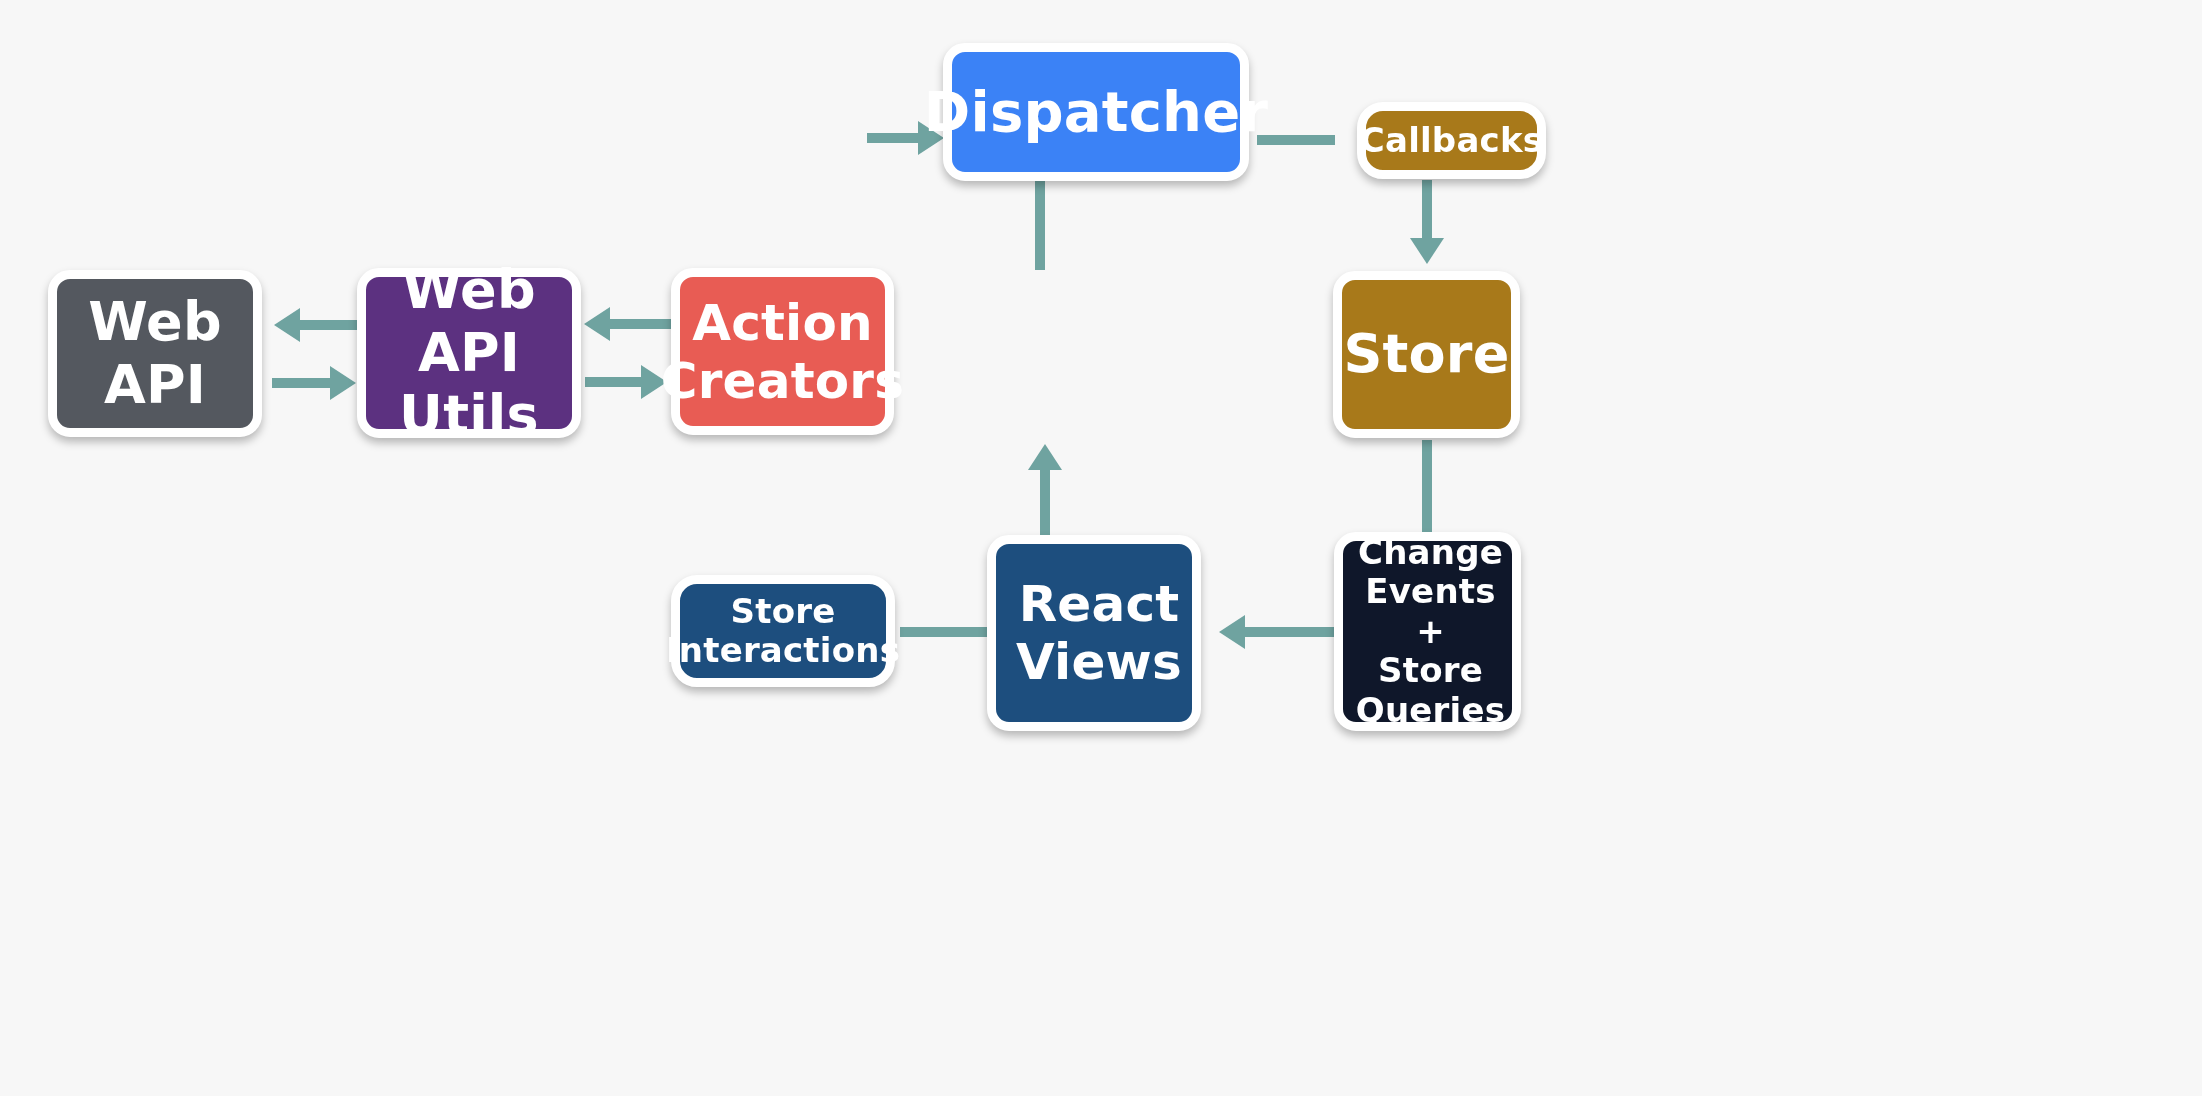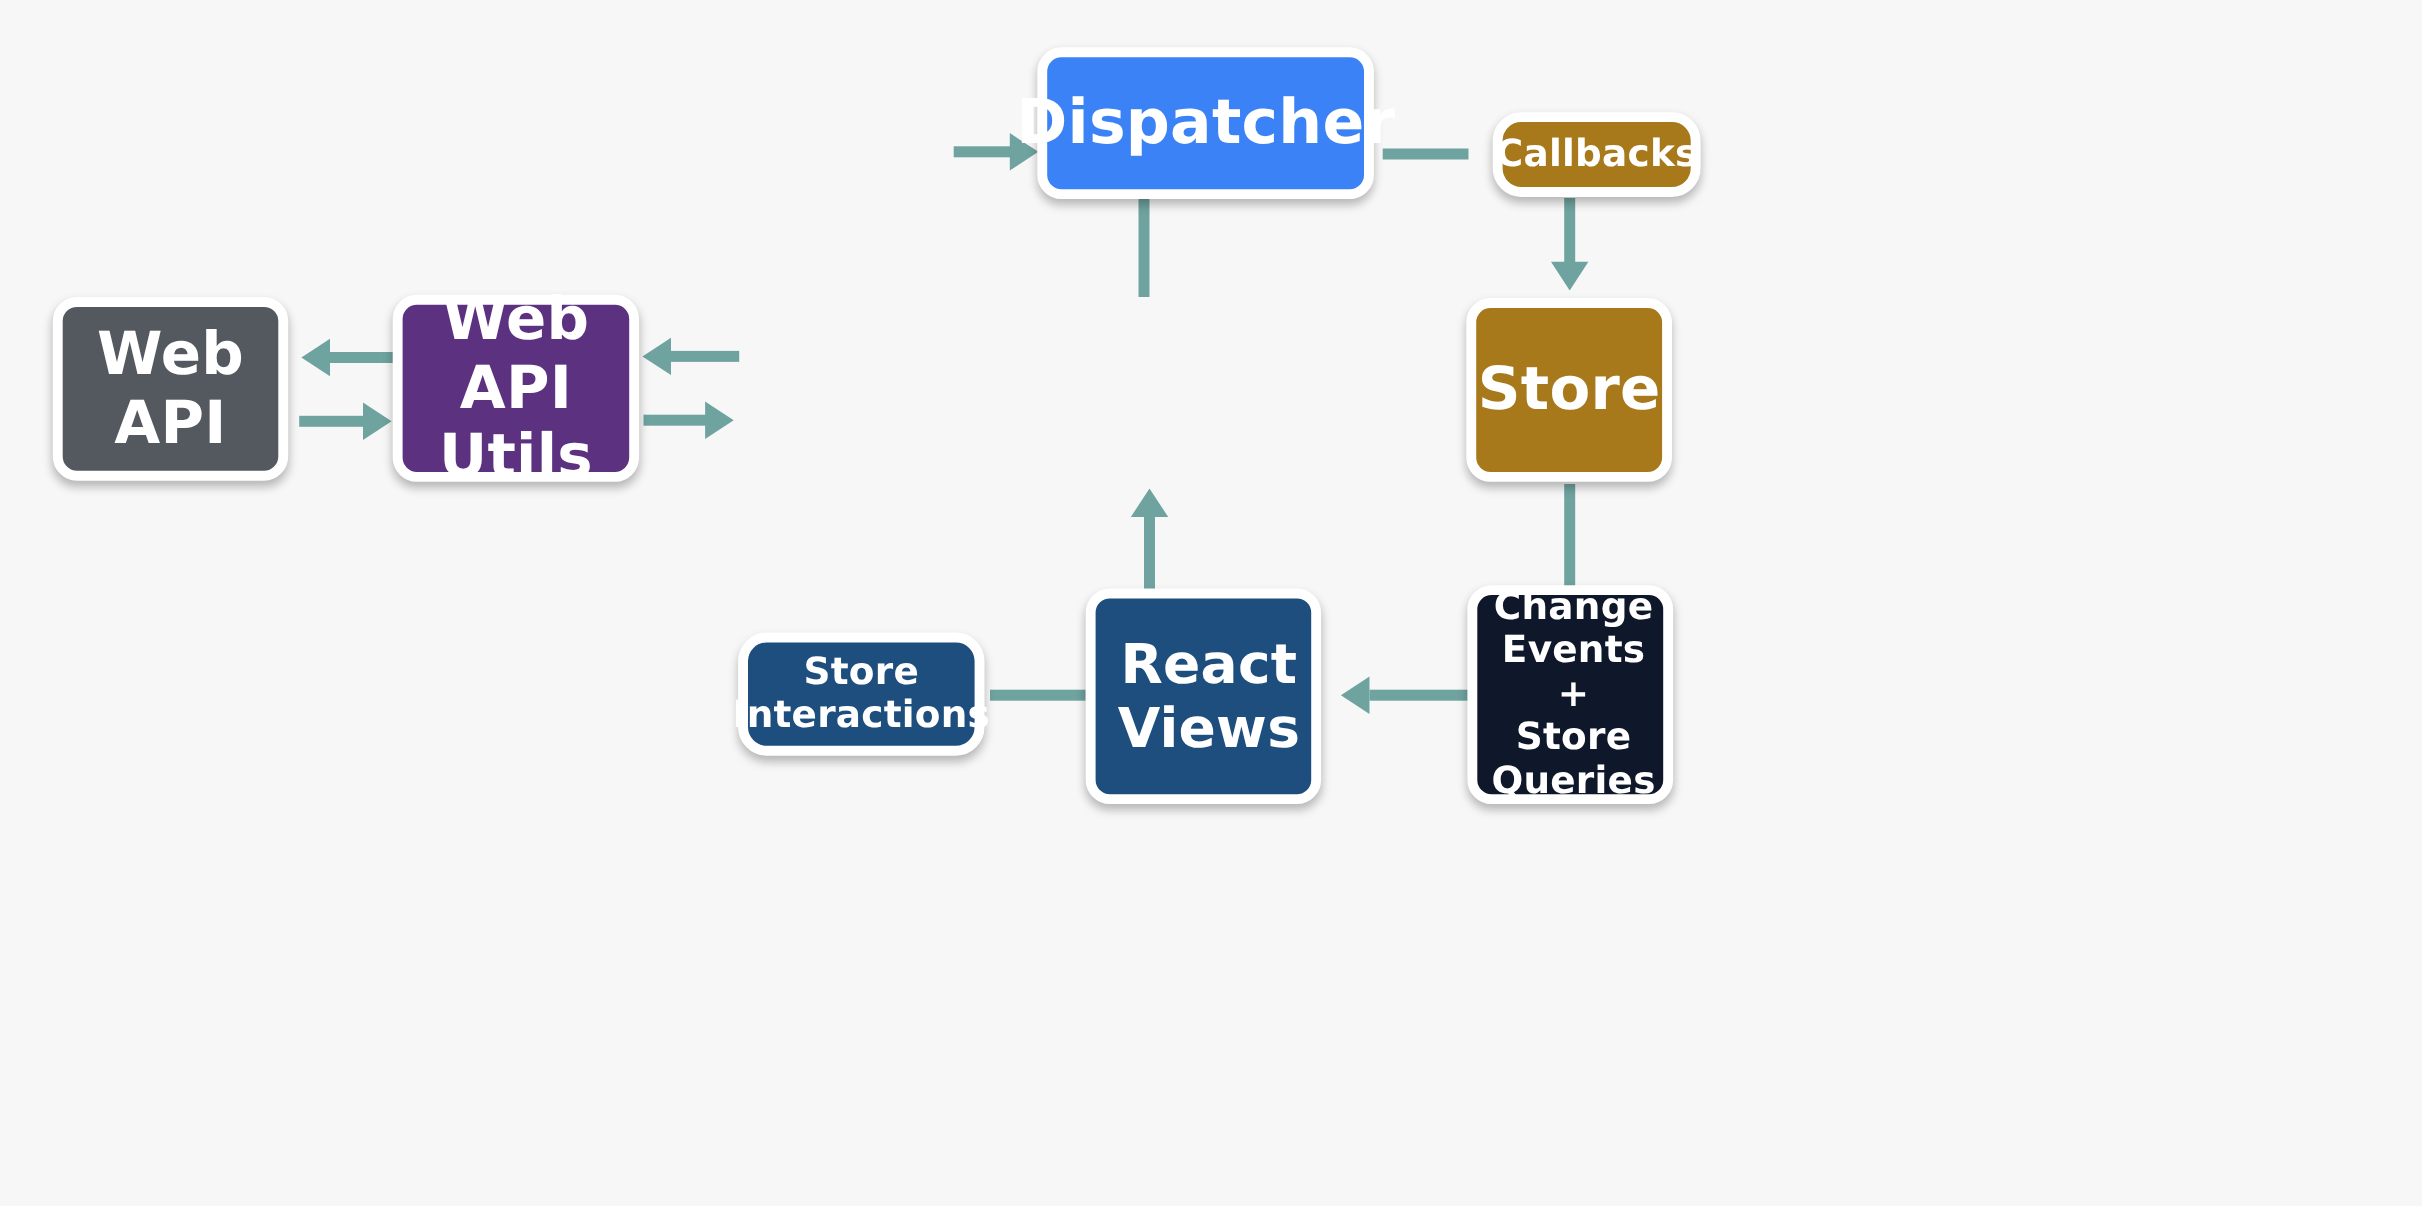--- a/index.html
+++ b/index.html
@@ -102,20 +102,22 @@
 
   <div class="edge edge-h" style="left:272px; top:378px; width:62px;"></div>
   <div class="arrowhead ah-right" style="left:330px; top:366px;"></div>
 
   <div class="node" style="left:48px; top:270px; width:214px; height:167px; background:#54585f; font-size:54px;">Web
 API</div>
 
   <div class="node" style="left:357px; top:268px; width:224px; height:170px; background:#5c3180; font-size:54px;">Web
 API Utils</div>
 
+  <div class="node" style="left:671px; top:268px; width:223px; height:167px; background:#e85c54; font-size:50px;">Action
+Creators</div>
 
 
   <div class="node" style="left:943px; top:43px; width:306px; height:138px; background:#3b82f6; font-size:56px;">Dispatcher</div>
 
   <div class="node small" style="left:1333px; top:102px; width:189px; height:77px; background:#a8791a; font-size:34px;margin-left:24px;">Callbacks</div>
 
   <div class="node" style="left:1333px; top:271px; width:187px; height:167px; background:#a8791a; font-size:54px;">Store</div>
 
   <div class="node" style="left:1334px; top:532px; width:187px; height:199px; background:#0f172a; font-size:34px;padding-left:12px;">Change
 Events +

